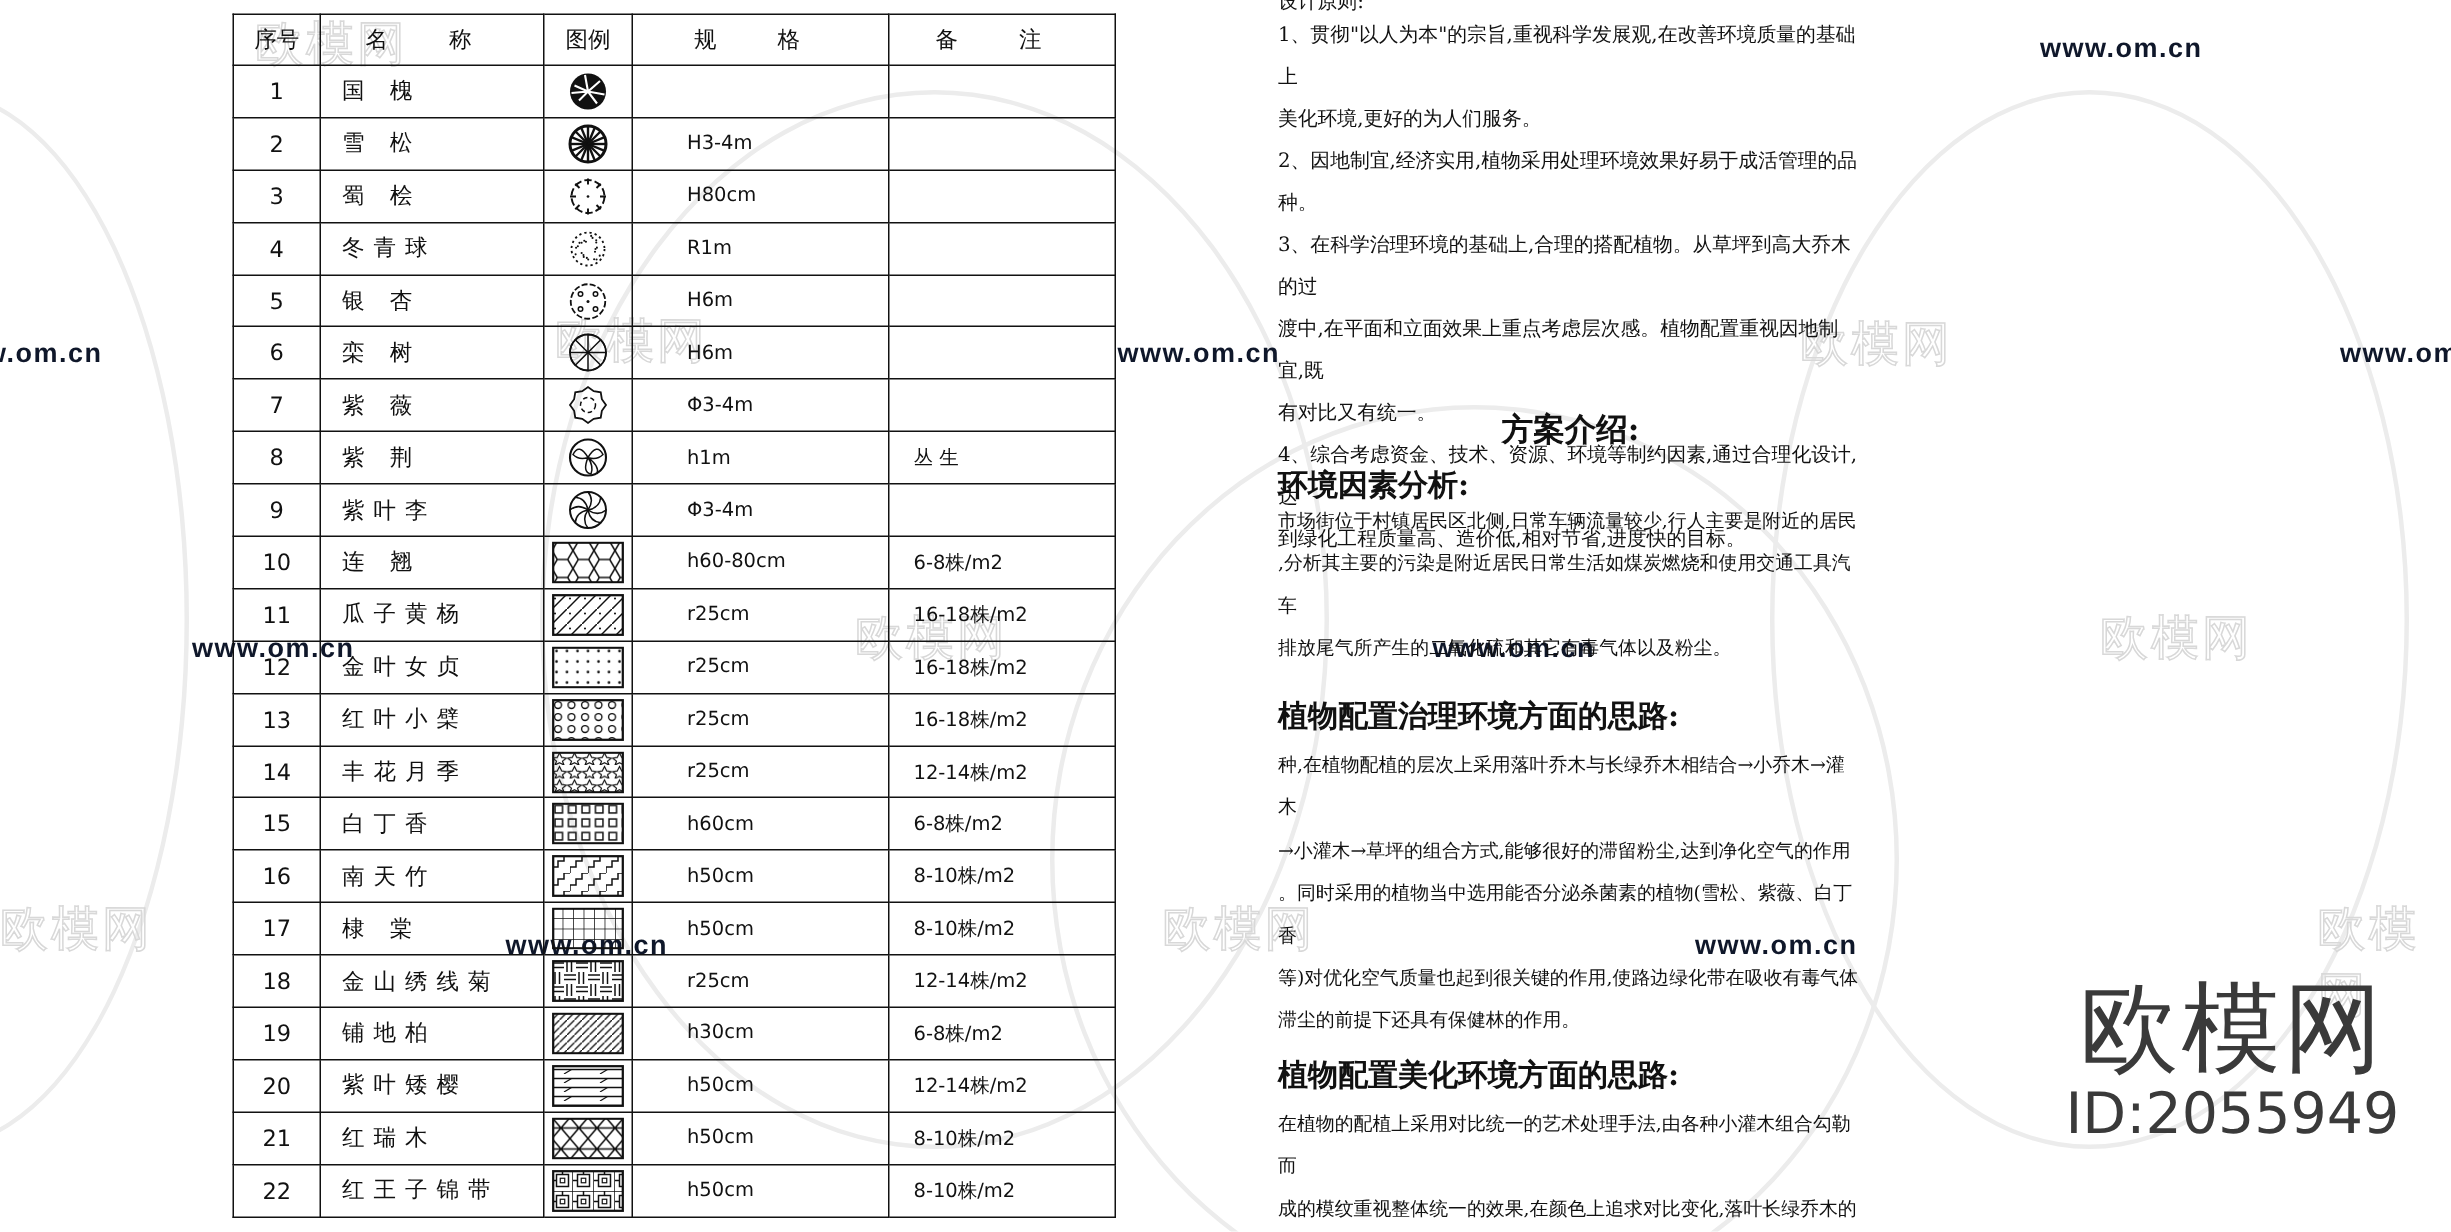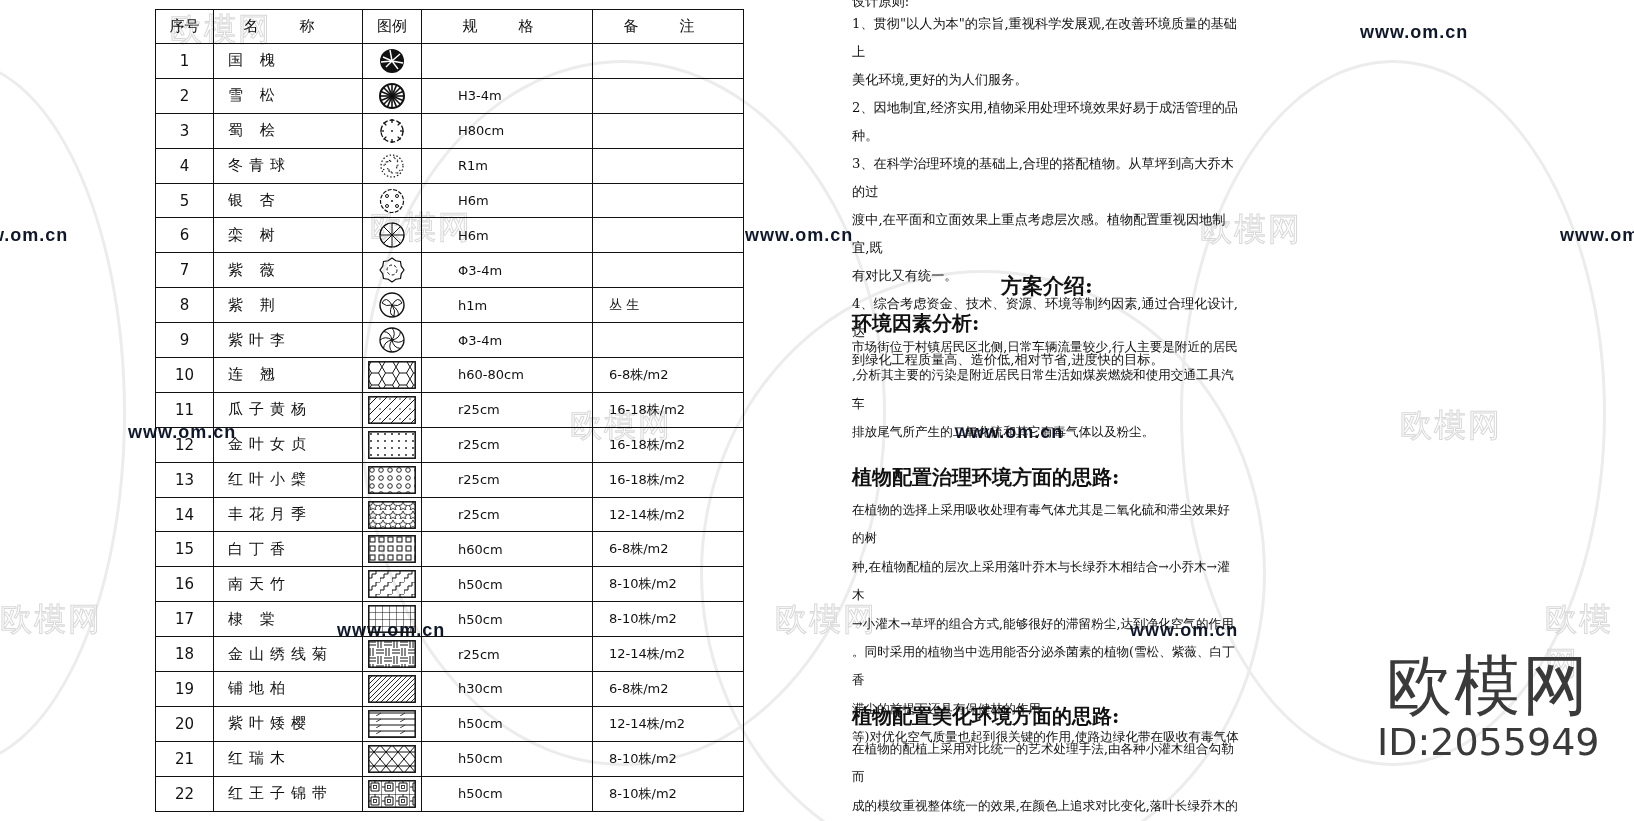--- a/index.html
+++ b/index.html
@@ -408,26 +408,25 @@
 
   <h3 class="h-sec" style="top:310px;">环境因素分析:</h3>
   <div class="block" style="top:333px;">
     <p class="para-sm">市场街位于村镇居民区北侧,日常车辆流量较少,行人主要是附近的居民</p>
     <p class="para-sm">,分析其主要的污染是附近居民日常生活如煤炭燃烧和使用交通工具汽车</p>
     <p class="para-sm">排放尾气所产生的二氧化硫和其它有毒气体以及粉尘。</p>
   </div>
 
   <h3 class="h-sec" style="top:464px;">植物配置治理环境方面的思路:</h3>
   <div class="block" style="top:496px;">
-    <p class="para-sm">在植物的选择上采用吸收处理有毒气体尤其是二氧化硫和滞尘效果好的树</p>
     <p class="para-sm">种,在植物配植的层次上采用落叶乔木与长绿乔木相结合→小乔木→灌木</p>
     <p class="para-sm">→小灌木→草坪的组合方式,能够很好的滞留粉尘,达到净化空气的作用</p>
     <p class="para-sm">。同时采用的植物当中选用能否分泌杀菌素的植物(雪松、紫薇、白丁香</p>
+    <p class="para-sm">等)对优化空气质量也起到很关键的作用,使路边绿化带在吸收有毒气体</p>
     <p class="para-sm">滞尘的前提下还具有保健林的作用。</p>
-    <p class="para-sm">等)对优化空气质量也起到很关键的作用,使路边绿化带在吸收有毒气体</p>
   </div>
 
   <h3 class="h-sec" style="top:703px;">植物配置美化环境方面的思路:</h3>
   <div class="block" style="top:735px;">
     <p class="para-sm">在植物的配植上采用对比统一的艺术处理手法,由各种小灌木组合勾勒而</p>
     <p class="para-sm">成的模纹重视整体统一的效果,在颜色上追求对比变化,落叶长绿乔木的</p>
   </div>
 </div>
 
 <div class="brand">

